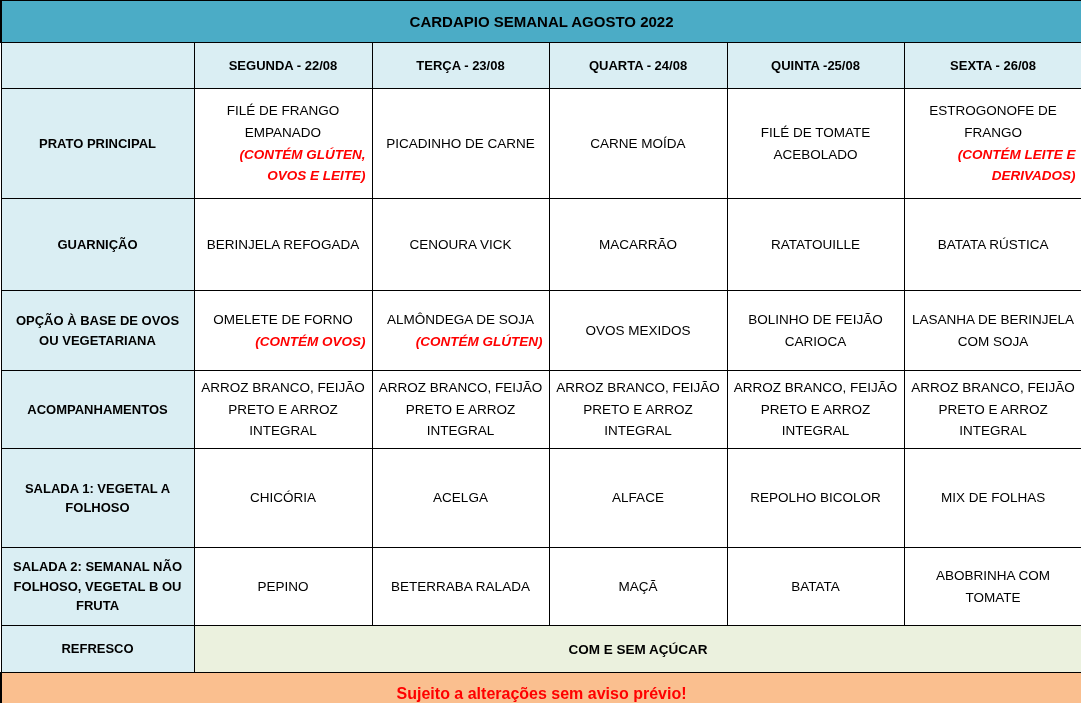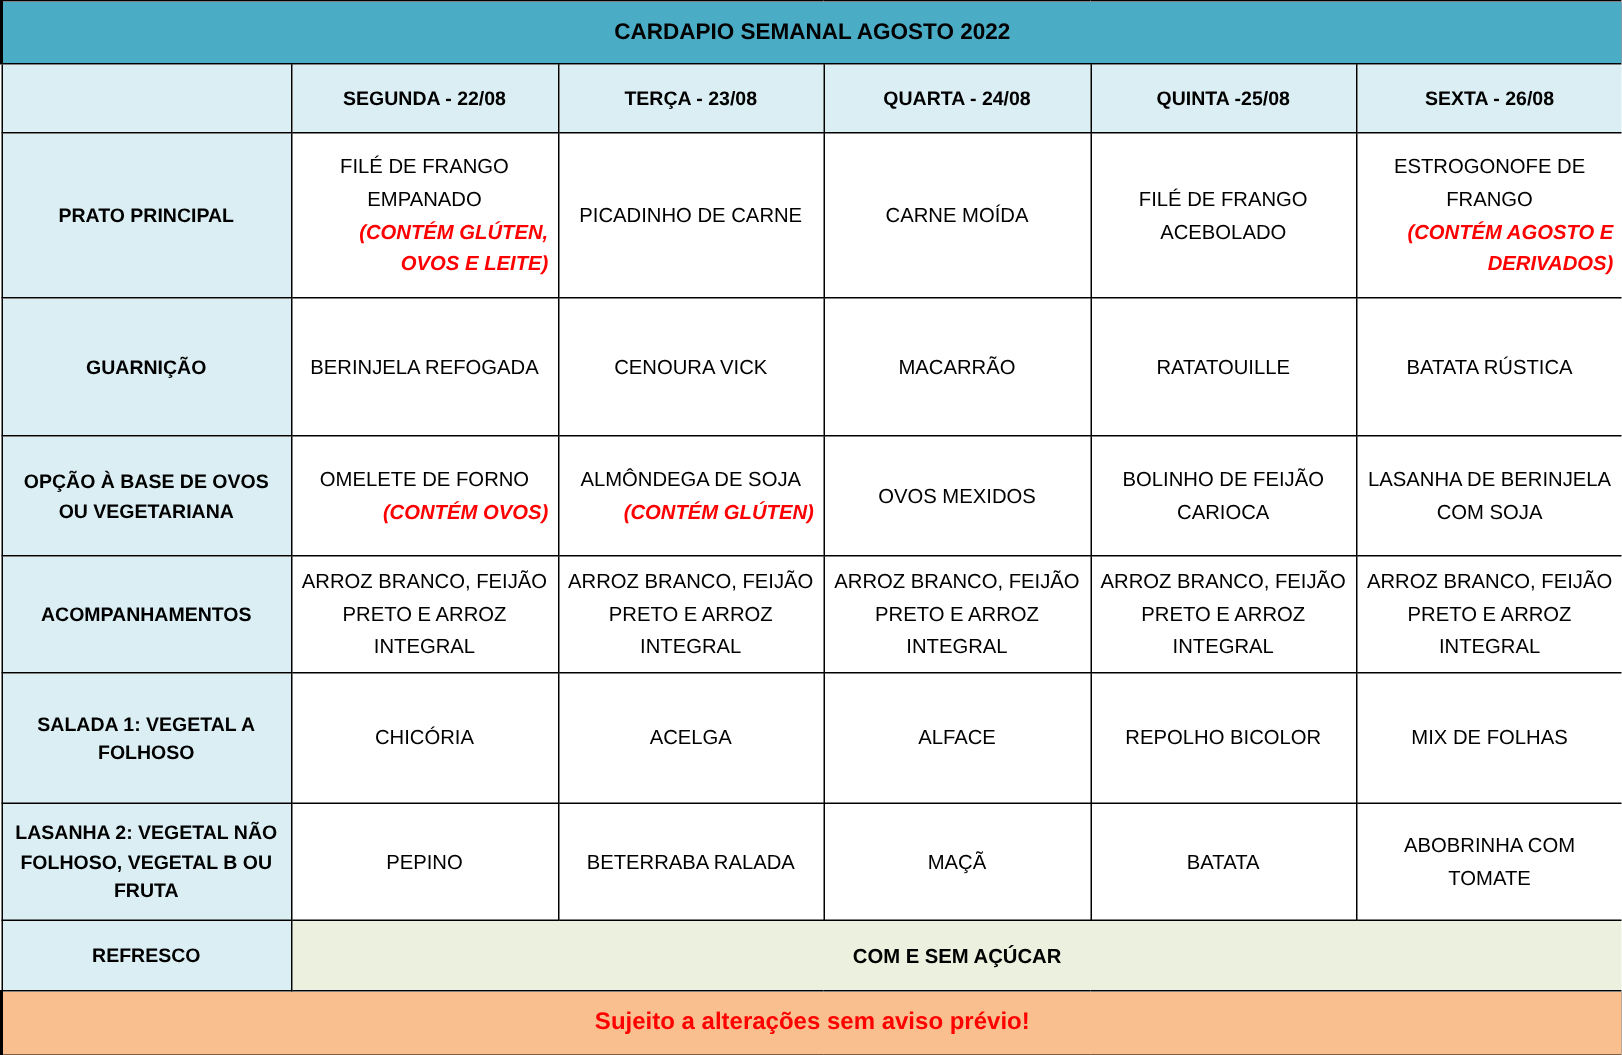--- a/index.html
+++ b/index.html
@@ -108,26 +108,26 @@
     </td>
     <td class="menu-cell">
       <div>PICADINHO DE CARNE</div>
 
     </td>
     <td class="menu-cell">
       <div>CARNE MOÍDA</div>
 
     </td>
     <td class="menu-cell">
-      <div>FILÉ DE FRANGO ACEBOLADO</div>
+      <div>FILÉ DE TOMATE ACEBOLADO</div>
 
     </td>
     <td class="menu-cell">
       <div>ESTROGONOFE DE FRANGO</div>
-      <div class="allergen">(CONTÉM AGOSTO E DERIVADOS)</div>
+      <div class="allergen">(CONTÉM LEITE E DERIVADOS)</div>
     </td>
   </tr>
 
   <tr style="height:92px">
     <td class="row-label">GUARNIÇÃO</td>
     <td class="menu-cell">
       <div>BERINJELA REFOGADA</div>
     </td>
     <td class="menu-cell">
       <div>CENOURA VICK</div>
@@ -179,41 +179,41 @@
       <div>ARROZ BRANCO, FEIJÃO PRETO E ARROZ INTEGRAL</div>
     </td>
     <td class="menu-cell">
       <div>ARROZ BRANCO, FEIJÃO PRETO E ARROZ INTEGRAL</div>
     </td>
     <td class="menu-cell">
       <div>ARROZ BRANCO, FEIJÃO PRETO E ARROZ INTEGRAL</div>
     </td>
   </tr>
 
-  <tr style="height:87px">
+  <tr style="height:99px">
     <td class="row-label">SALADA 1: VEGETAL A FOLHOSO</td>
     <td class="menu-cell">
       <div>CHICÓRIA</div>
     </td>
     <td class="menu-cell">
       <div>ACELGA</div>
     </td>
     <td class="menu-cell">
       <div>ALFACE</div>
     </td>
     <td class="menu-cell">
       <div>REPOLHO BICOLOR</div>
     </td>
     <td class="menu-cell">
       <div>MIX DE FOLHAS</div>
     </td>
   </tr>
 
   <tr style="height:78px">
-    <td class="row-label">LASANHA 2: VEGETAL NÃO FOLHOSO, VEGETAL B OU FRUTA</td>
+    <td class="row-label">SALADA 2: SEMANAL NÃO FOLHOSO, VEGETAL B OU FRUTA</td>
     <td class="menu-cell">
       <div>PEPINO</div>
     </td>
     <td class="menu-cell">
       <div>BETERRABA RALADA</div>
     </td>
     <td class="menu-cell">
       <div>MAÇÃ</div>
     </td>
     <td class="menu-cell">

